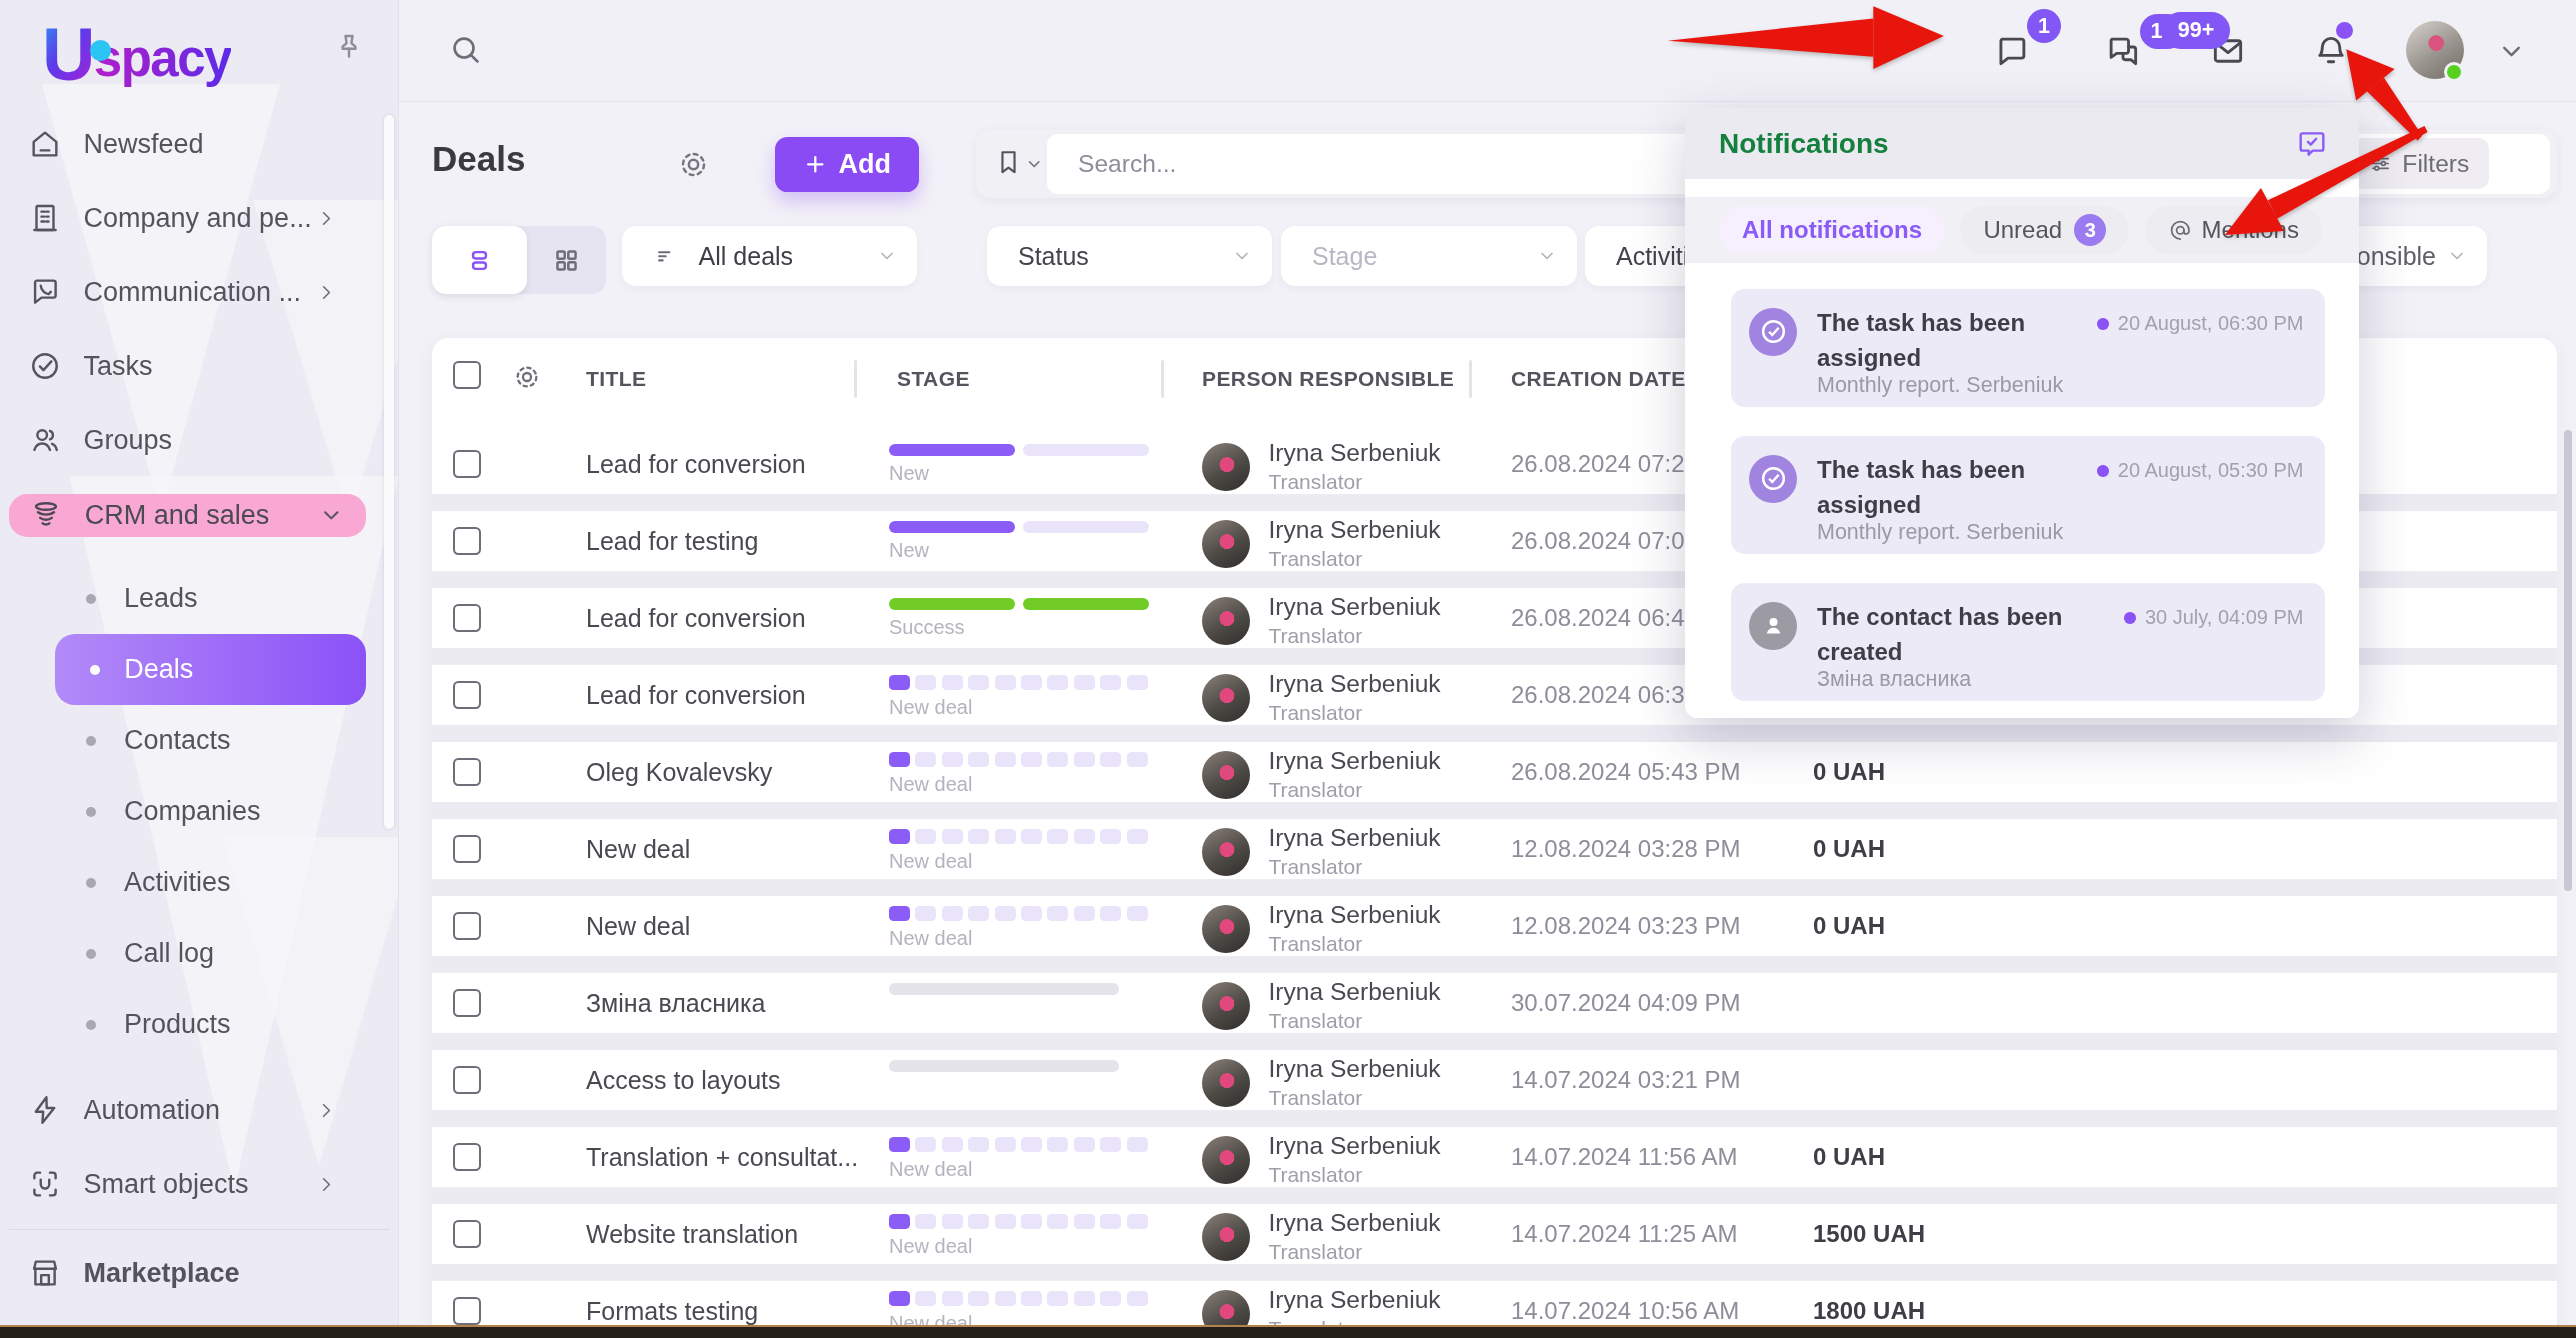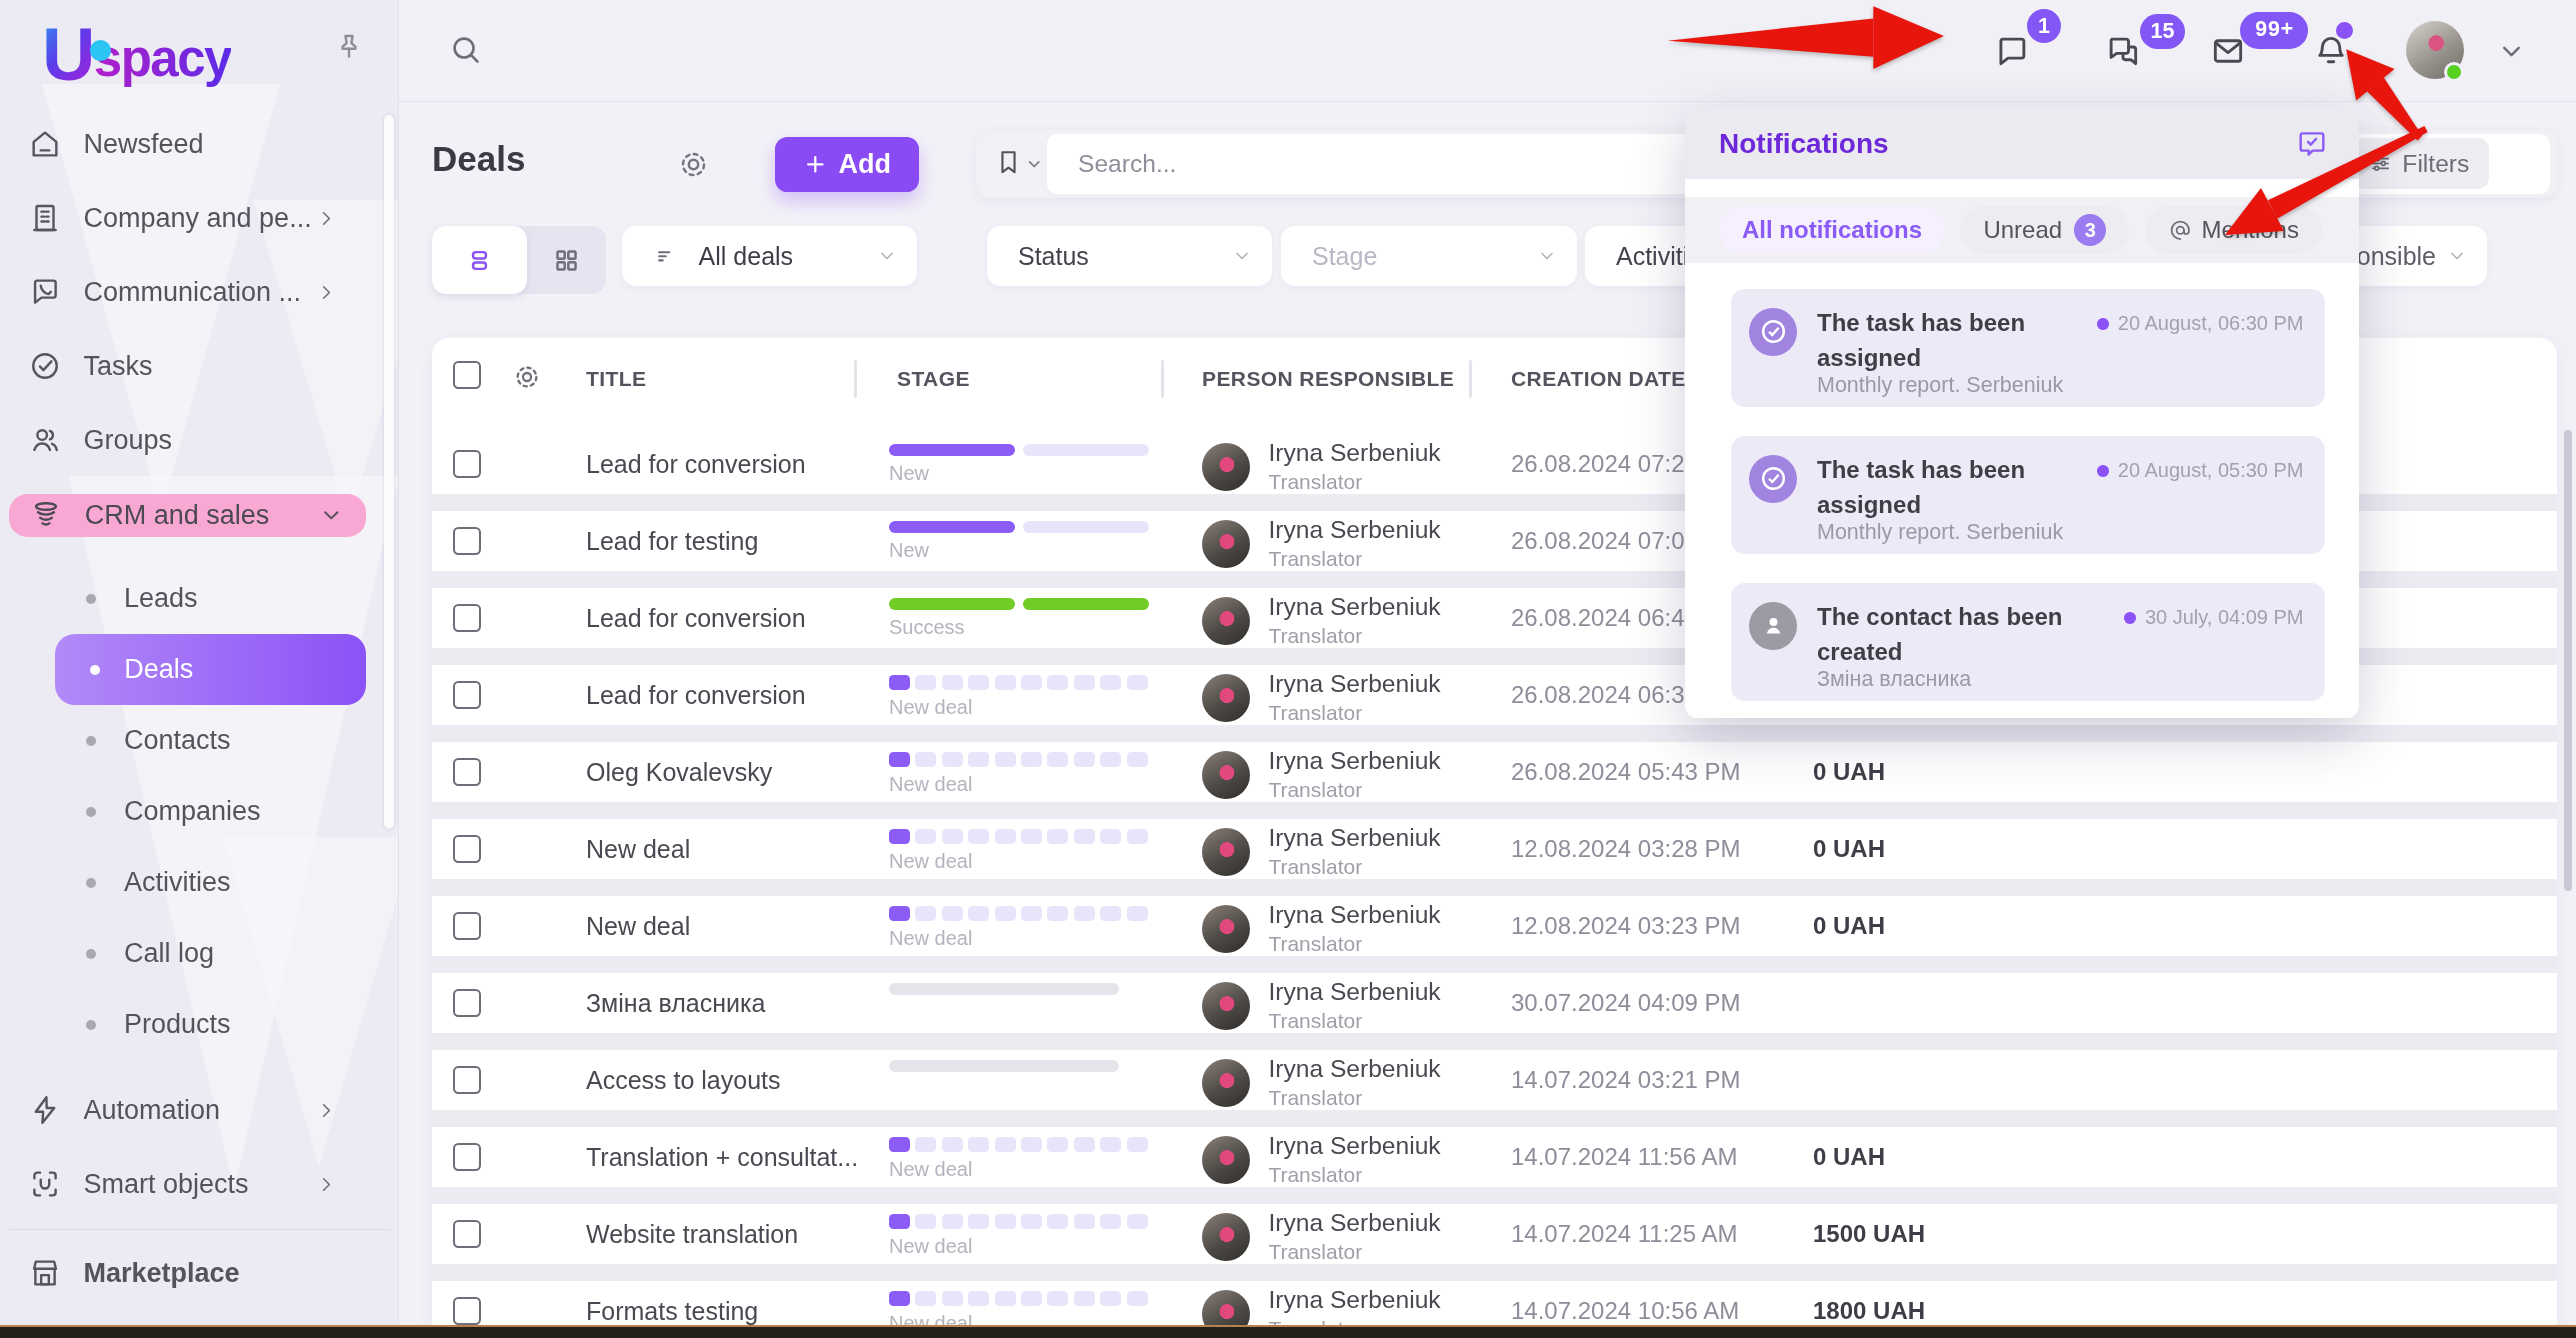--- a/index.html
+++ b/index.html
@@ -100,21 +100,21 @@
   .pcol { margin-left:18.4px; display:flex; flex-direction:column; }
   .pname { font-size:24.6px; color:#4A4850; cursor:pointer; }
   .prole { font-size:21px; color:#A09EA8; margin-top:3.1px; }
   .t-date { position:absolute; left:1079px; top:0; line-height:60px; font-size:24px; color:#8F8D99; white-space:nowrap; }
   .t-amount { position:absolute; left:1381px; top:0; line-height:60px; font-size:24px; font-weight:700; color:#3F3D46; }
   .tsep { height:17px; background:#ECEBF2; }
 
   
   .panel { position:absolute; left:1685px; top:108px; width:674px; height:610px; background:#fff; border-radius:12.3px; box-shadow:0 18.4px 54px rgba(40,30,80,.22); z-index:60; overflow:hidden; }
   .panel-head { height:71px; background:#ECEAF1; display:flex; align-items:center; padding:0 31px 0 34px; }
-  .panel-title { font-size:28px; font-weight:600; color:#6d28d9; }
+  .panel-title { font-size:28px; font-weight:600; color:#15803d; }
   .mark-read { margin-left:auto; width:32px; height:32px; color:#8B5CF6; cursor:pointer; }
   .tabs { margin-top:18.4px; height:66px; background:#F1F0F5; display:flex; align-items:center; gap:15.4px; padding:0 34px; }
   .tab { height:48px; border-radius:24px; background:#EDECF1; display:flex; align-items:center; padding:0 23px; font-size:24px; color:#55535E; cursor:pointer; white-space:nowrap; }
   .tab.active { background:#F5EFFE; color:#8A5BF6; font-weight:600; }
   .tab .tab-badge { margin-left:12.3px; width:32px; height:32px; border-radius:50%; background:#9B7BF0; color:#fff; font-size:20px; font-weight:600; display:flex; align-items:center; justify-content:center; }
   .tab .at { width:24.6px; height:24.6px; margin-right:9.2px; color:#6E6C78; }
   .nitems { padding:26px 34px 0;margin-left:12px; }
   .nitem { position:relative; height:118px; border-radius:14px; background:#EDEAF8; margin-bottom:29px; cursor:pointer; }
   .n-av { position:absolute; left:18.4px; top:18.4px; width:48px; height:48px; border-radius:50%; display:flex; align-items:center; justify-content:center; }
   .n-av.task { background:#A184E0; color:#fff; }
@@ -280,21 +280,21 @@
   <div class="badge" style="left:1628px; top:9.2px; min-width:34px; height:34px;">1</div>
   <svg class="tb-ic" style="left:1705px" viewBox="0 0 24 24" fill="none" stroke="currentColor" stroke-width="1.8" stroke-linecap="round" stroke-linejoin="round">
       <path d="M5 4.5h9A1.5 1.5 0 0 1 15.5 6v6a1.5 1.5 0 0 1-1.5 1.5H8L4.5 16V6A1.5 1.5 0 0 1 5 4.5z"></path>
       <path d="M12 13.5V16a1.5 1.5 0 0 0 1.5 1.5H17l3 2.5v-9A1.5 1.5 0 0 0 18.5 9.5H15.5"></path>
     </svg>
   <div class="badge" style="left:1741px; top:14px; min-width:45px; height:35px;">15</div>
   <svg class="tb-ic" style="left:1810px" viewBox="0 0 24 24" fill="none" stroke="currentColor" stroke-width="1.8" stroke-linecap="round" stroke-linejoin="round">
       <rect x="4" y="5.5" width="16" height="13" rx="1.5"></rect>
       <path d="M4.5 7l7.5 6 7.5-6"></path>
     </svg>
-  <div class="badge" style="left:1841px; top:11.5px; min-width:68px; height:37px; border-radius:18.4px;font-family:Liberation Mono, monospace;">99+</div>
+  <div class="badge" style="left:1763px; top:11.5px; min-width:68px; height:37px; border-radius:18.4px;">99+</div>
   <svg class="tb-ic" style="left:1913px" viewBox="0 0 24 24" fill="none" stroke="currentColor" stroke-width="1.8" stroke-linecap="round" stroke-linejoin="round">
       <path d="M12 4a5.5 5.5 0 0 0-5.5 5.5c0 4.2-1.6 5.3-1.6 5.3h14.2s-1.6-1.1-1.6-5.3A5.5 5.5 0 0 0 12 4z"></path>
       <path d="M10.3 18.8h3.4"></path>
     </svg>
   <div class="bell-dot"></div>
   <div class="avatar"></div>
   <div class="avatar-dot"></div>
   <svg class="tb-chev" viewBox="0 0 24 24" fill="none" stroke="currentColor" stroke-width="2" stroke-linecap="round" stroke-linejoin="round">
       <path d="M6 9l6 6 6-6"></path>
     </svg>

